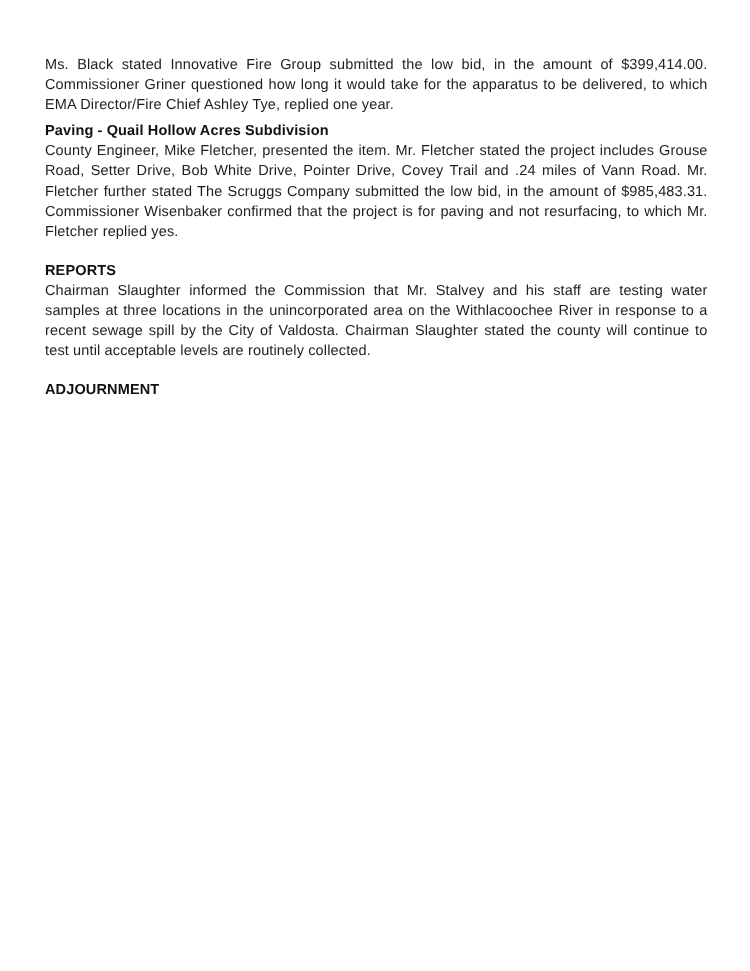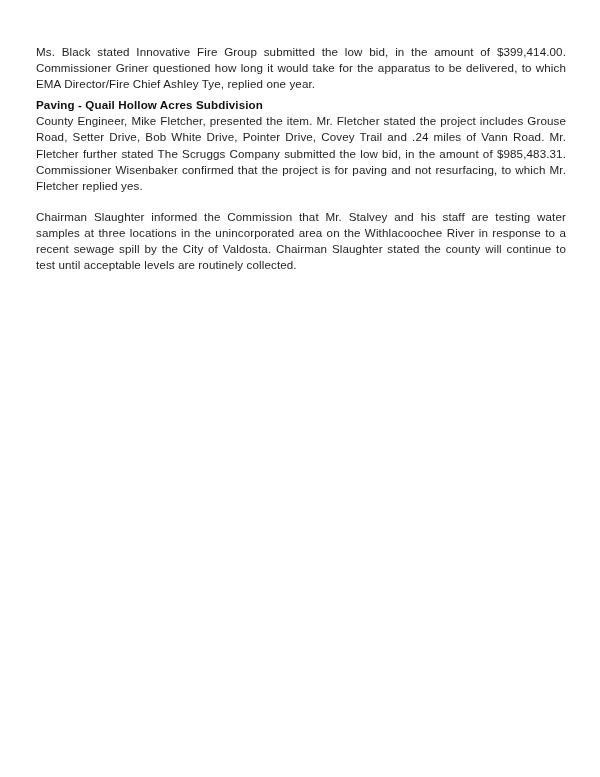--- a/index.html
+++ b/index.html
@@ -71,21 +71,23 @@
     <p class="para lead block">Ms. Black stated Innovative Fire Group submitted the low bid, in the amount of $399,414.00.  Commissioner Griner questioned how long it would take for the apparatus to be delivered, to which EMA Director/Fire Chief Ashley Tye, replied one year.</p>
 
     <div class="gap-small"></div>
 
     <h2 class="heading block">Paving - Quail Hollow Acres Subdivision</h2>
 
     <p class="para block">County Engineer, Mike Fletcher, presented the item.  Mr. Fletcher stated the project includes Grouse Road, Setter Drive, Bob White Drive, Pointer Drive, Covey Trail and .24 miles of Vann Road.  Mr. Fletcher further stated The Scruggs Company submitted the low bid, in the amount of $985,483.31.  Commissioner Wisenbaker confirmed that the project is for paving and not resurfacing, to which Mr. Fletcher replied yes.</p>
 
     <div class="gap-section"></div>
 
+    <h2 class="heading block">REPORTS</h2>
 
     <p class="para block">Chairman Slaughter informed the Commission that Mr. Stalvey and his staff are testing water samples at three locations in the unincorporated area on the Withlacoochee River in response to a recent sewage spill by the City of Valdosta.  Chairman Slaughter stated the county will continue to test until acceptable levels are routinely collected.</p>
 
     <div class="gap-section"></div>
 
+    <h2 class="heading block">ADJOURNMENT</h2>
 
 
   </div>
 </div>
 
 </body></html>

